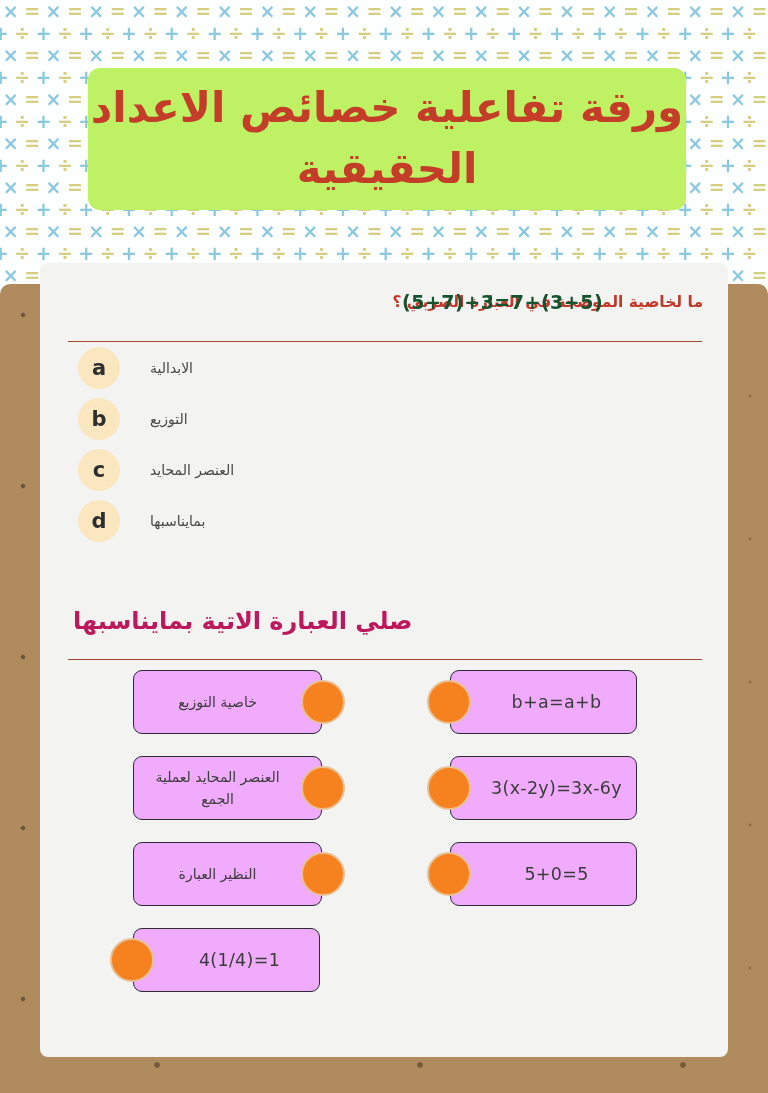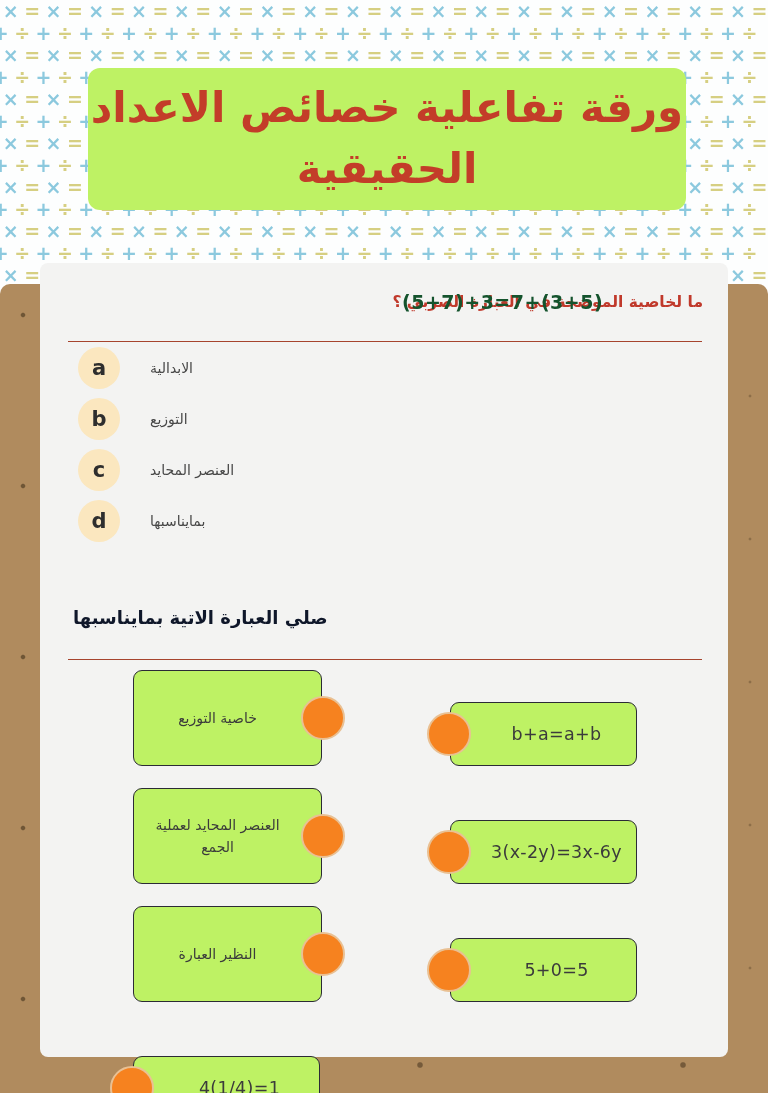--- a/index.html
+++ b/index.html
@@ -41,28 +41,28 @@
   .line2{top:396px;}
 
   
   .options{position:absolute;left:38px;top:84px;}
   .option-row{display:flex;align-items:center;height:42px;margin-bottom:9px;cursor:pointer;}
   .opt-circle{width:42px;height:42px;border-radius:50%;background:#fbe7bf;display:flex;align-items:center;justify-content:center;
     color:#2e2e2e;font-size:21px;font-weight:600;}
   .opt-label{margin-left:30px;color:#474747;font-size:14px;direction:rtl;}
 
   
-  .q2-heading{position:absolute;left:33px;top:344px;color:#0f172a;font-size:18px;font-weight:700;direction:rtl;}
+  .q2-heading{position:absolute;left:33px;top:344px;color:#be185d;font-size:24px;font-weight:700;direction:rtl;}
 
   .match-area{position:absolute;left:0;top:407px;width:688px;}
   .match-row{display:flex;justify-content:space-between;margin:0 91px 22px 93px;}
-  .match-box{position:relative;background:#bef264;border:1.5px solid #2b2b35;border-radius:9px;min-height:64px;
+  .match-box{position:relative;background:#f0abfc;border:1.5px solid #2b2b35;border-radius:9px;min-height:64px;
     display:flex;align-items:center;justify-content:center;box-sizing:border-box;}
   .left-box{width:189px;padding:6px 34px 6px 14px;}
-  .right-box{width:187px;padding:6px 12px 6px 38px;margin-top:32px;}
+  .right-box{width:187px;padding:6px 12px 6px 38px;}
   .left-box .box-label{color:#3b3b3b;font-size:14px;text-align:center;direction:rtl;line-height:1.6;}
   .right-box .box-label{color:#3b3b3b;font-size:17.5px;text-align:center;direction:ltr;letter-spacing:.3px;}
   .handle{position:absolute;top:50%;width:44px;height:44px;border-radius:50%;background:#f6821f;
     border:2px solid #e9c093;box-sizing:border-box;cursor:pointer;}
   .handle-right{right:-24px;transform:translateY(-50%);}
   .handle-left{left:-24px;transform:translateY(-50%);}
 </style>
 </head>
 <body>
 

